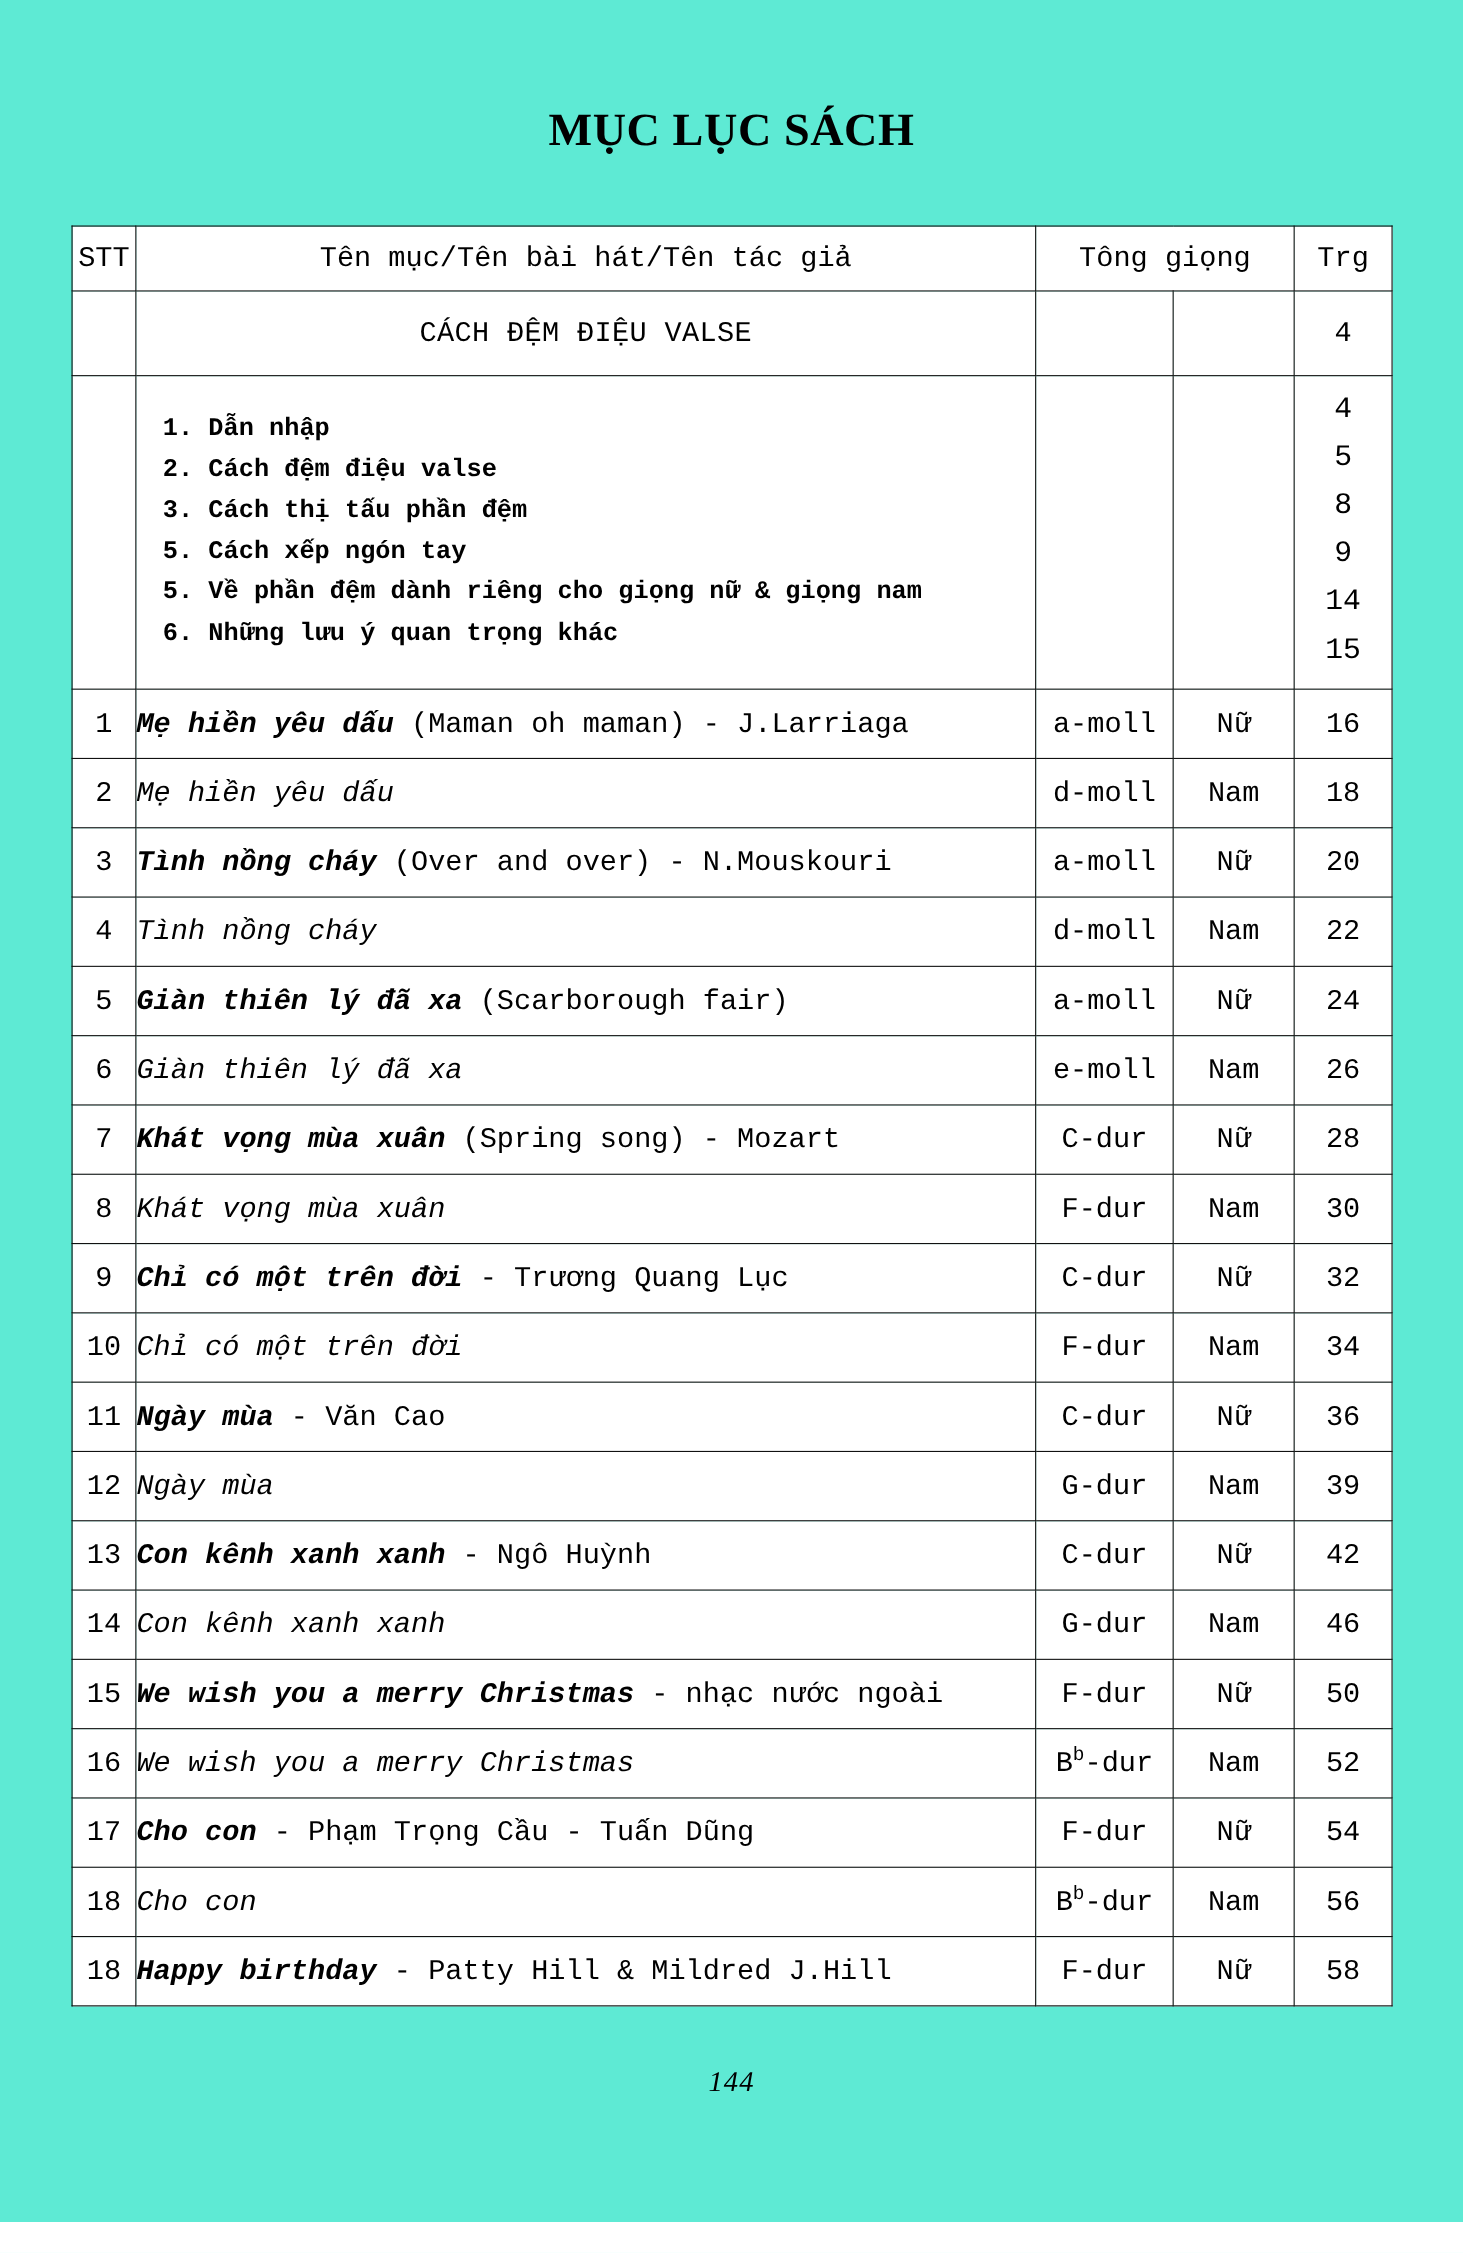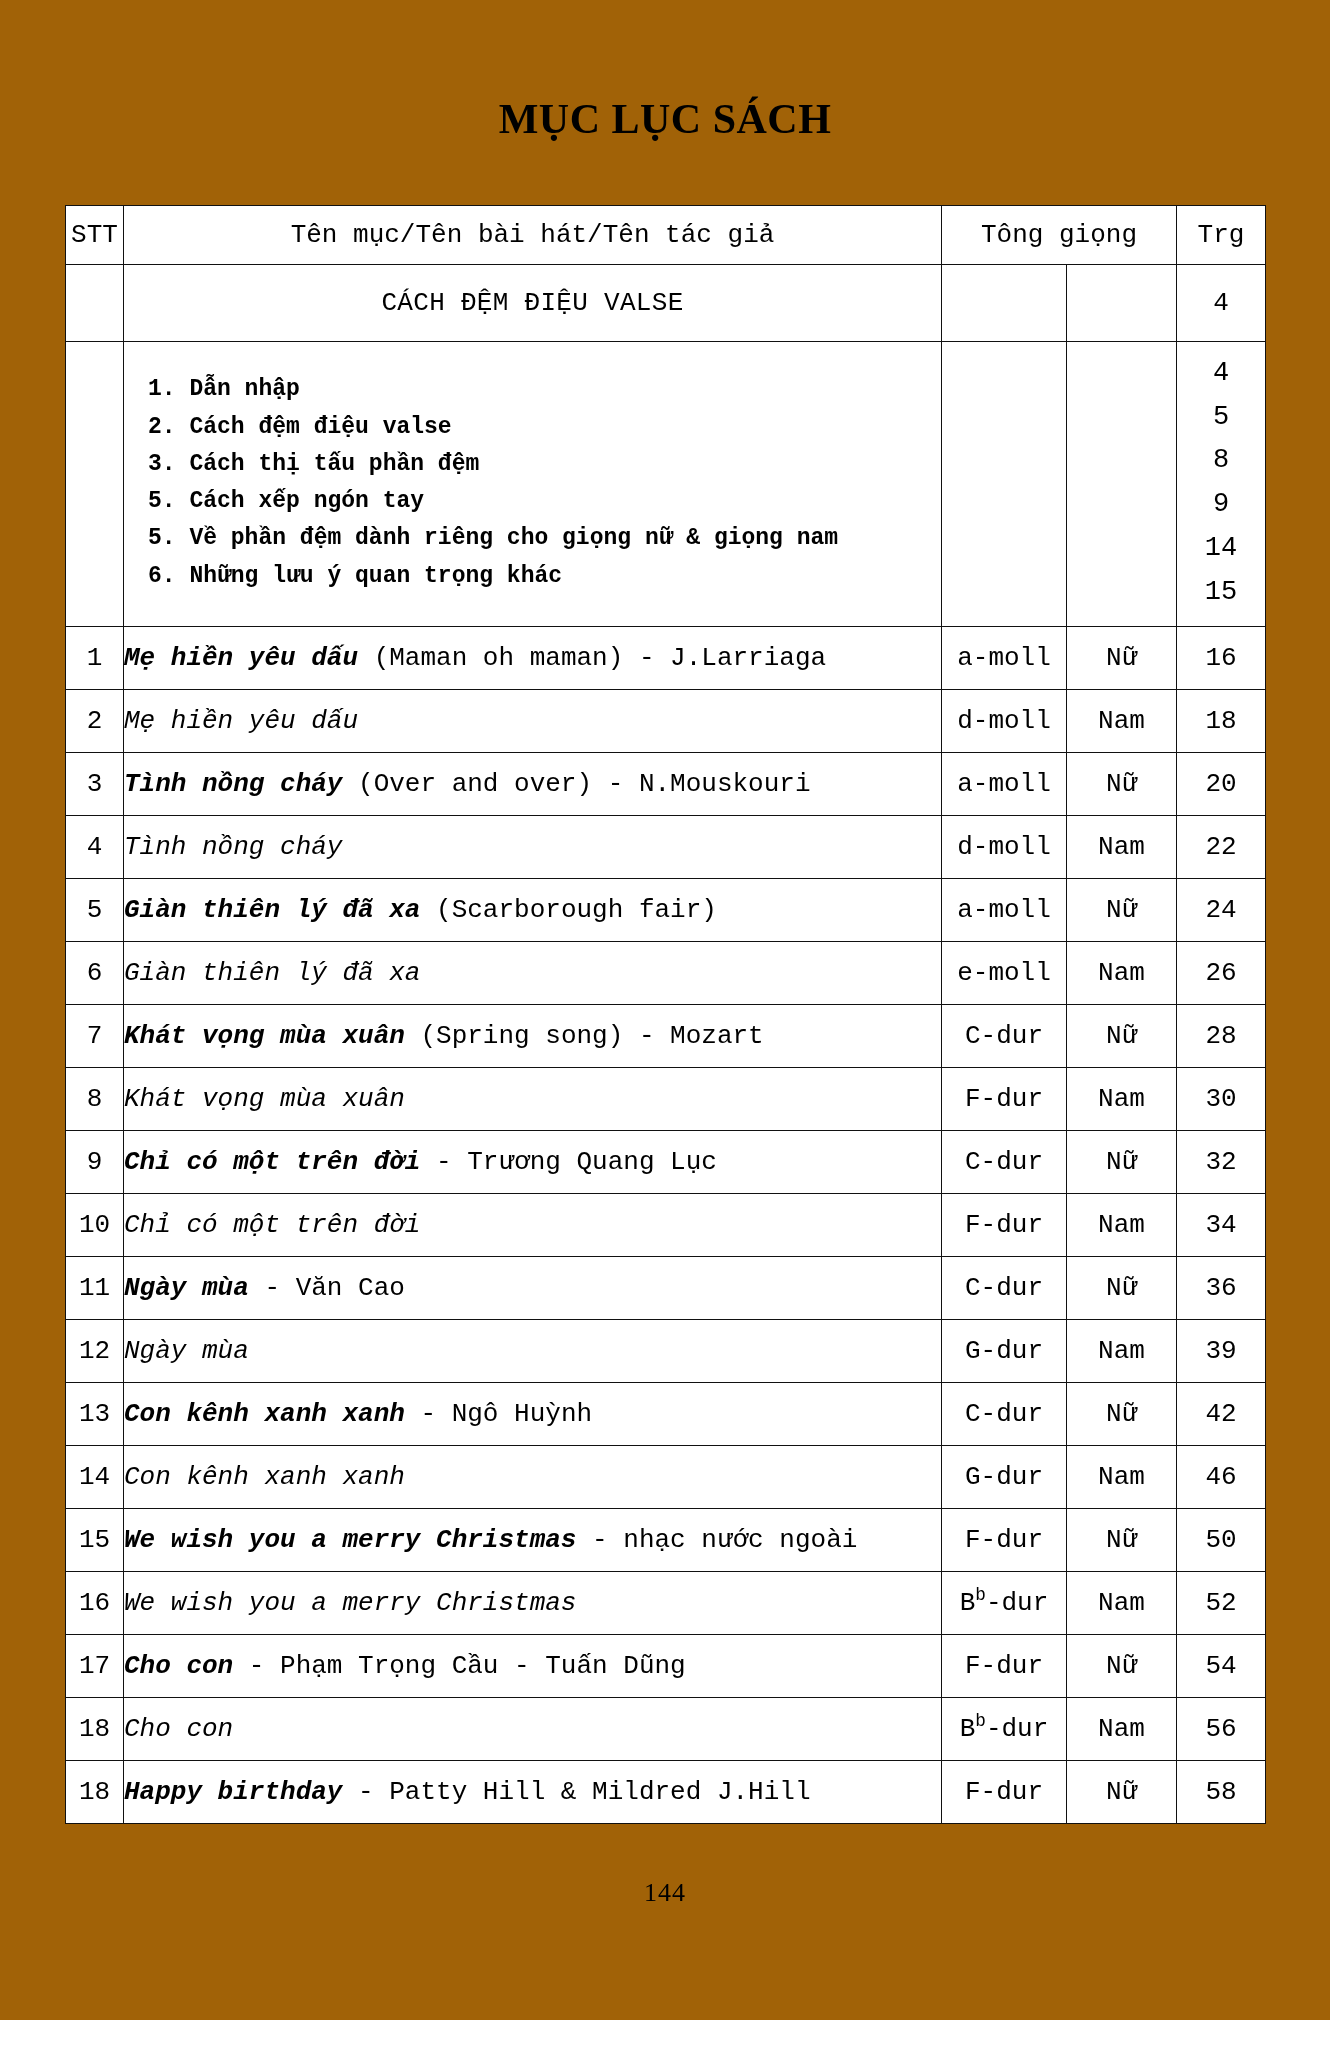--- a/index.html
+++ b/index.html
@@ -14,21 +14,21 @@
     color: #000000;
     position: relative;
     overflow: hidden;
   }
   .page {
     width: 1330px;
     height: 2020px;
     box-sizing: border-box;
     padding: 0;
     position: relative;
-    background: #a16207;
+    background: #5eead4;
   }
   .page-title {
     text-align: center;
     font-size: 42px;
     font-weight: bold;
     letter-spacing: 0.5px;
     margin: 0;
     padding-top: 95px;
     font-family: "Liberation Serif", "DejaVu Serif", serif;
   }
@@ -132,20 +132,21 @@
   .flat {
     font-size: 0.68em;
     vertical-align: super;
     line-height: 0;
   }
   .folio {
     text-align: center;
     font-size: 26px;
     margin-top: 54px;
     letter-spacing: 1px;
+    font-style: italic;
   }
 </style>
 </head>
 <body>
 
 <div class="page">
 
   <h1 class="page-title">MỤC LỤC SÁCH</h1>
 
   <div class="toc-wrap">

